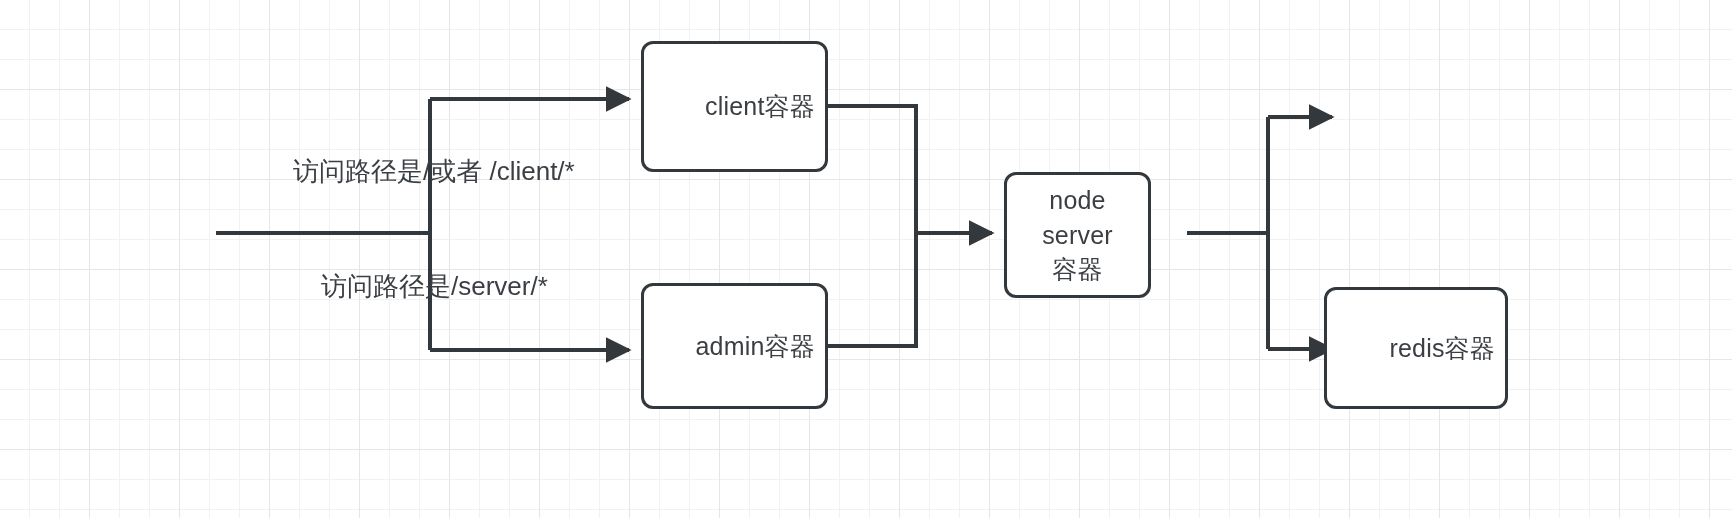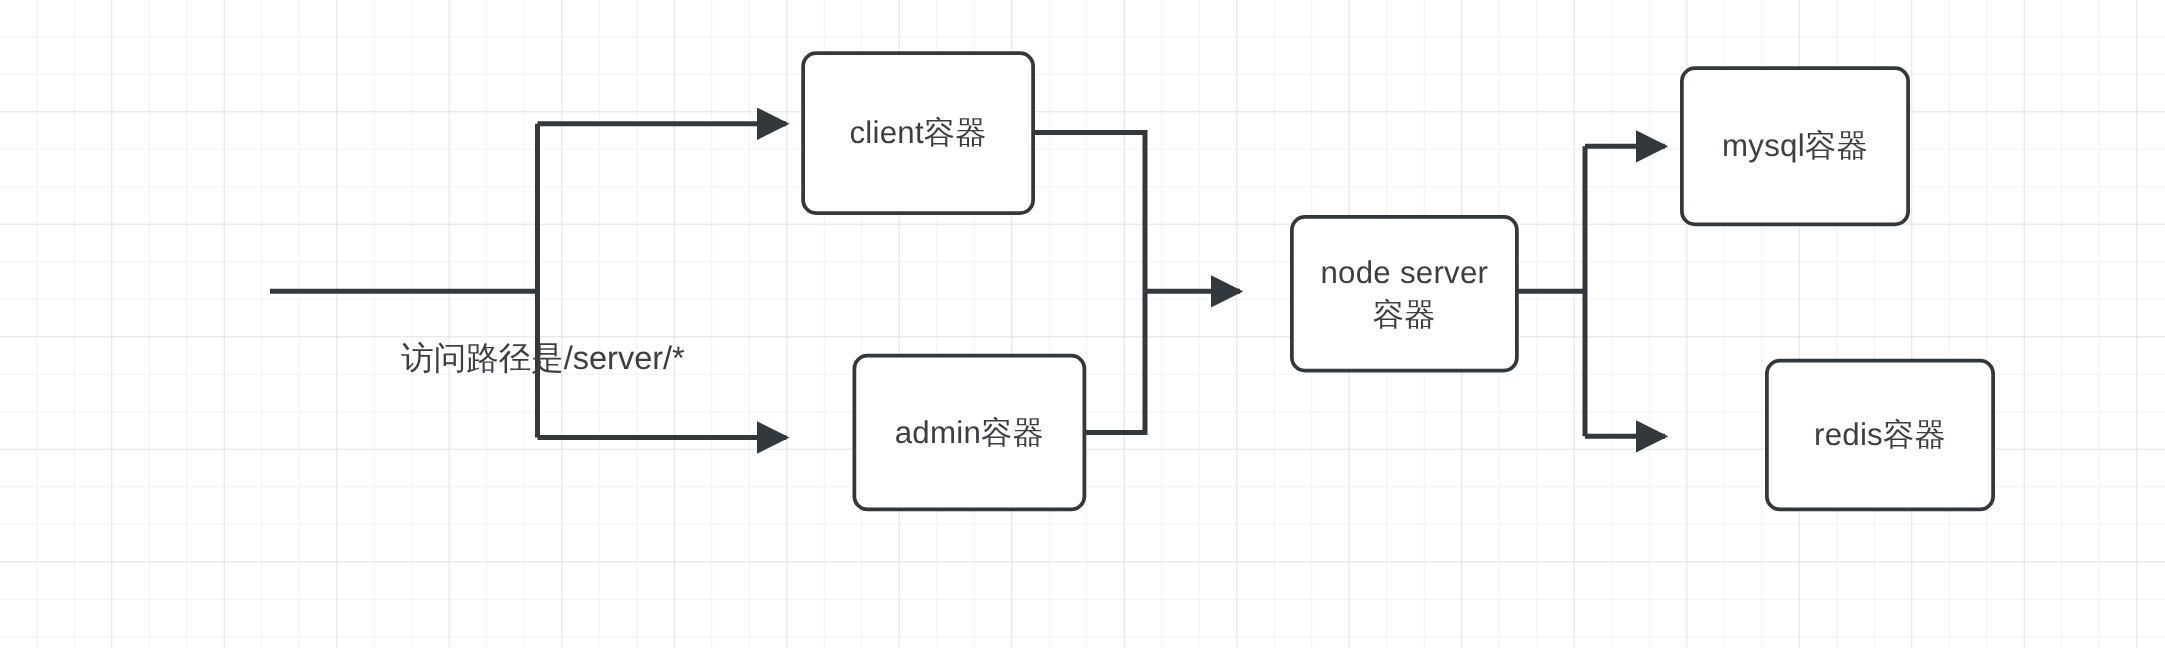--- a/index.html
+++ b/index.html
@@ -39,21 +39,21 @@
     pointer-events: none;
   }
   .node {
     position: absolute;
     box-sizing: border-box;
     border: 3px solid #33383d;
     border-radius: 12px;
     background: #ffffff;
     display: flex;
     align-items: center;
-    justify-content: center;
+    justify-content: flex-end;
     text-align: center;
     color: #3b3f44;
     font-size: 25px;
     line-height: 1.38;
     letter-spacing: 0.2px;
     white-space: pre-line;
     padding: 4px 10px;
   }
   .edge-label {
     position: absolute;
@@ -96,33 +96,31 @@
     <path d="M 1268 117 L 1332 117" stroke="#33383d" stroke-width="4" fill="none" marker-end="url(#arrow)"></path>
 
     <path d="M 1268 349 L 1332 349" stroke="#33383d" stroke-width="4" fill="none" marker-end="url(#arrow)"></path>
   </svg>
 
 
   <div class="node" style="left:641px; top:41px; width:187px; height:131px;">
     <span>client容器</span>
   </div>
 
-  <div class="node" style="left:641px; top:283px; width:187px; height:126px;margin-left:41px;">
+  <div class="node" style="left:641px; top:283px; width:187px; height:126px;">
     <span>admin容器</span>
   </div>
 
-  <div class="node" style="left:1004px; top:172px; width:183px; height:126px;margin-left:28px;">
+  <div class="node" style="left:1004px; top:172px; width:147px; height:126px;">
     <span>node server
 容器</span>
   </div>
 
-  <div class="node" style="left:1344px; top:53px; width:184px; height:128px;">
-    <span>mysql容器</span>
-  </div>
 
-  <div class="node" style="left:1412px; top:287px; width:184px; height:122px;">
+  <div class="node" style="left:1324px; top:287px; width:184px; height:122px;">
     <span>redis容器</span>
   </div>
 
+  <div class="edge-label" style="left:293px; top:156px;">访问路径是/或者 /client/*</div>
 
   <div class="edge-label" style="left:321px; top:271px;">访问路径是/server/*</div>
 
 </div>
 
 </body></html>

